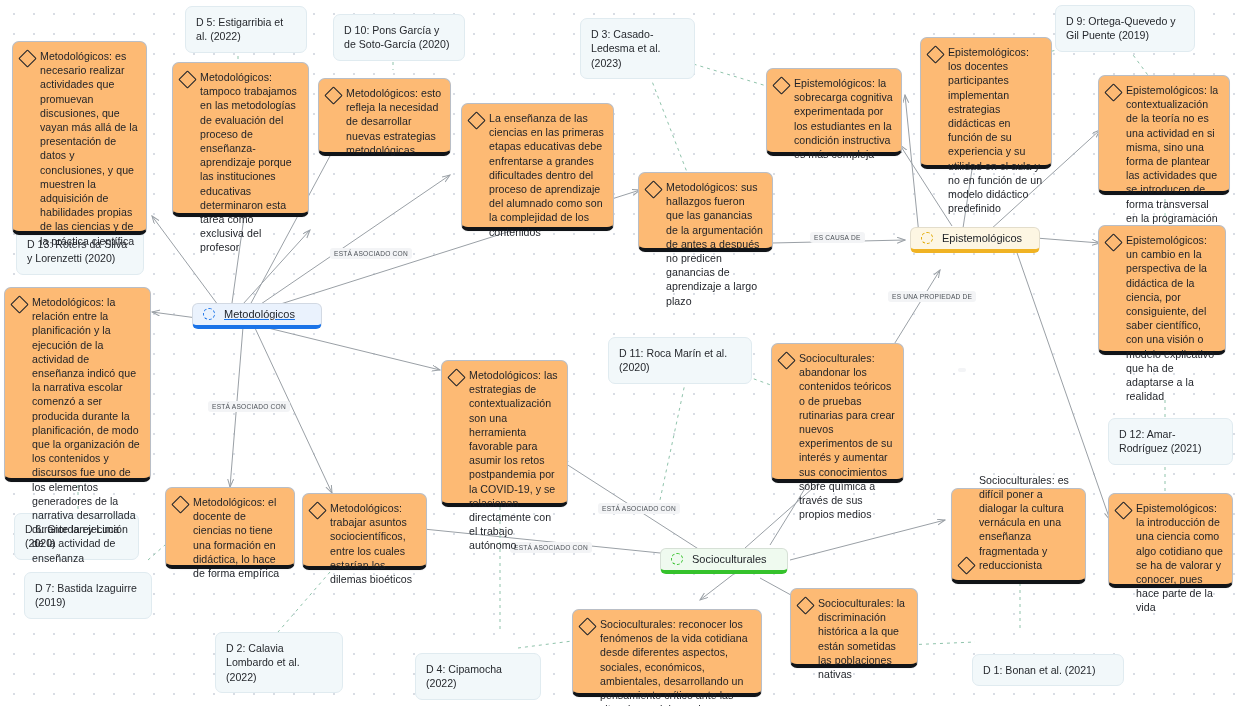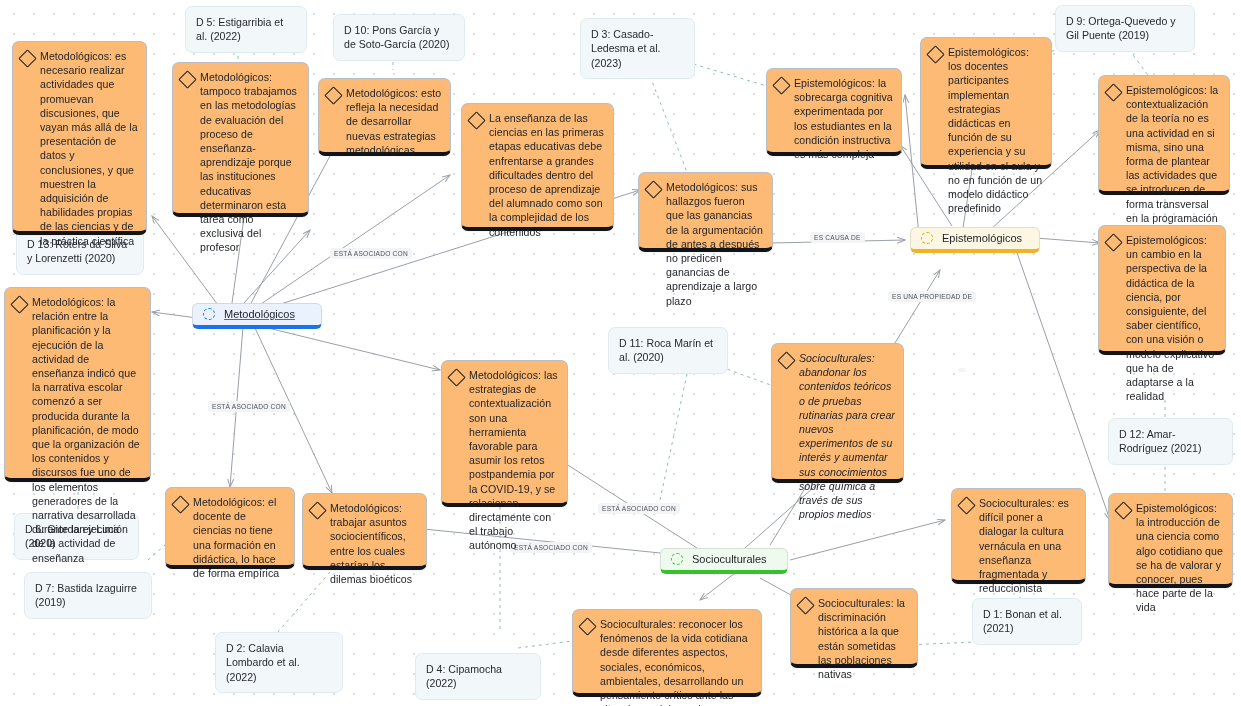--- a/index.html
+++ b/index.html
@@ -192,39 +192,39 @@
   </div>
   <div class="doc" style="left:580px;top:18px;width:115px;">
     <span>D 3: Casado-Ledesma et al. (2023)</span>
   </div>
   <div class="doc" style="left:1055px;top:5px;width:140px;">
     <span>D 9: Ortega-Quevedo y Gil Puente (2019)</span>
   </div>
   <div class="doc" style="left:16px;top:228px;width:128px;">
     <span>D 13: Roters da Silva y Lorenzetti (2020)</span>
   </div>
-  <div class="doc" style="left:608px;top:327px;width:120px;">
+  <div class="doc" style="left:608px;top:337px;width:144px;">
     <span>D 11: Roca Marín et al. (2020)</span>
   </div>
   <div class="doc" style="left:1108px;top:418px;width:125px;">
     <span>D 12: Amar-Rodríguez (2021)</span>
   </div>
   <div class="doc" style="left:14px;top:513px;width:125px;">
     <span>D 6: Giordan y Lima (2020)</span>
   </div>
   <div class="doc" style="left:24px;top:572px;width:128px;">
     <span>D 7: Bastida Izaguirre (2019)</span>
   </div>
   <div class="doc" style="left:215px;top:632px;width:128px;">
     <span>D 2: Calavia  Lombardo et al. (2022)</span>
   </div>
   <div class="doc" style="left:415px;top:653px;width:126px;">
     <span>D 4: Cipamocha (2022)</span>
   </div>
-  <div class="doc" style="left:972px;top:598px;width:110px;">
+  <div class="doc" style="left:972px;top:654px;width:152px;">
     <span>D 1: Bonan et al. (2021)</span>
   </div>
 
   <div class="qnode" style="left:12px;top:41px;width:135px;height:194px;">
     <span class="dia"></span>
     <span class="txt">Metodológicos: es necesario realizar actividades que promuevan discusiones, que vayan más allá de la presentación de datos y conclusiones, y que muestren la adquisición de habilidades propias de las ciencias y de la práctica científica</span>
   </div>
 
   <div class="qnode" style="left:172px;top:62px;width:137px;height:155px;">
     <span class="dia"></span>
@@ -264,31 +264,31 @@
   <div class="qnode" style="left:1098px;top:225px;width:128px;height:130px;">
     <span class="dia"></span>
     <span class="txt">Epistemológicos: un cambio en la perspectiva de la didáctica de la ciencia, por consiguiente, del saber científico, con una visión o modelo explicativo que ha de adaptarse a la realidad</span>
   </div>
 
   <div class="qnode" style="left:4px;top:287px;width:147px;height:195px;">
     <span class="dia"></span>
     <span class="txt">Metodológicos: la relación entre la planificación y la ejecución de la actividad de enseñanza indicó que la narrativa escolar comenzó a ser producida durante la planificación, de modo que la organización de los contenidos y discursos fue uno de los elementos generadores de la narrativa desarrollada durante la ejecución de la actividad de enseñanza</span>
   </div>
 
-  <div class="qnode" style="left:771px;top:343px;width:133px;height:140px;font-style:italic;">
+  <div class="qnode" style="left:771px;top:343px;width:133px;height:140px;">
     <span class="dia"></span>
     <span class="txt">Socioculturales: abandonar los contenidos teóricos o de pruebas rutinarias para crear nuevos experimentos de su interés y aumentar sus conocimientos sobre química a través de sus propios medios</span>
   </div>
 
   <div class="qnode" style="left:441px;top:360px;width:127px;height:147px;">
     <span class="dia"></span>
     <span class="txt">Metodológicos: las estrategias de contextualización son una herramienta favorable para asumir los retos postpandemia por la COVID-19, y se relacionan directamente con el trabajo autónomo</span>
   </div>
 
-  <div class="qnode" style="left:951px;top:488px;width:135px;height:96px;">
+  <div class="qnode" style="left:951px;top:488px;width:135px;height:96px;align-items:flex-end;">
     <span class="dia"></span>
     <span class="txt">Socioculturales: es difícil poner a dialogar la cultura vernácula en una enseñanza fragmentada y reduccionista</span>
   </div>
 
   <div class="qnode" style="left:1108px;top:493px;width:125px;height:95px;">
     <span class="dia"></span>
     <span class="txt">Epistemológicos: la introducción de una ciencia como algo cotidiano que se ha de valorar y conocer, pues hace parte de la vida</span>
   </div>
 
   <div class="qnode" style="left:165px;top:487px;width:130px;height:82px;">

